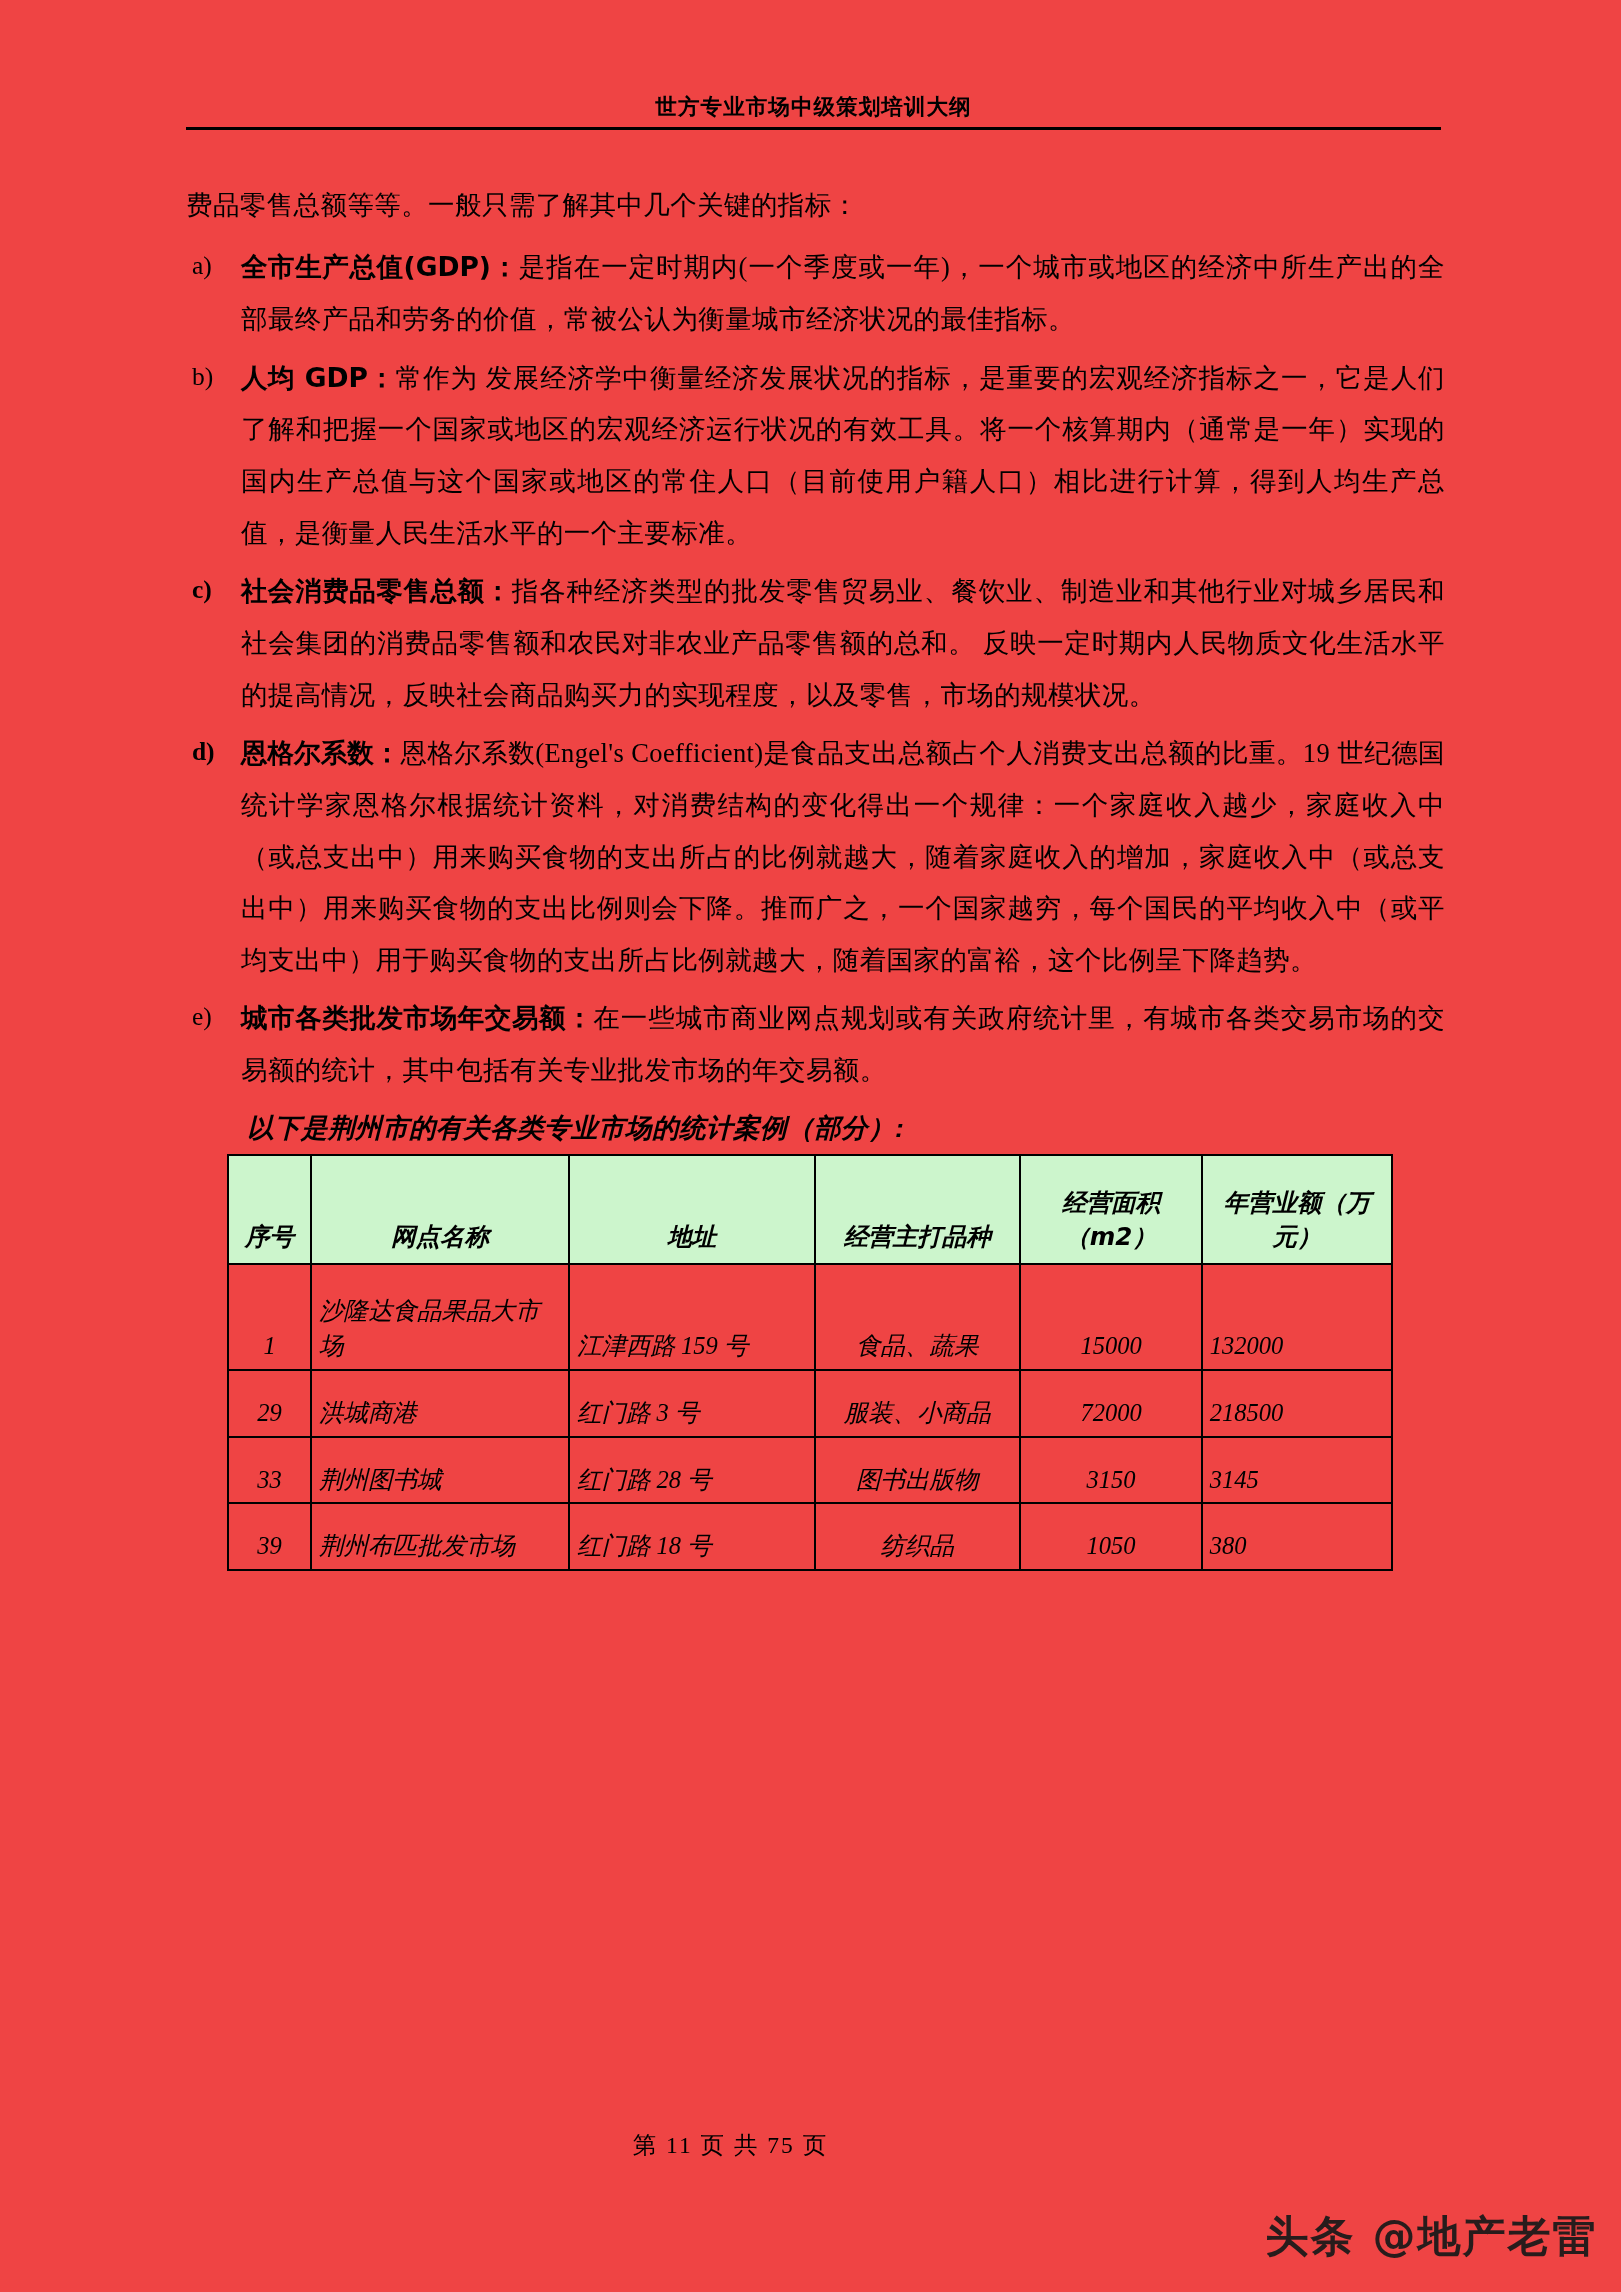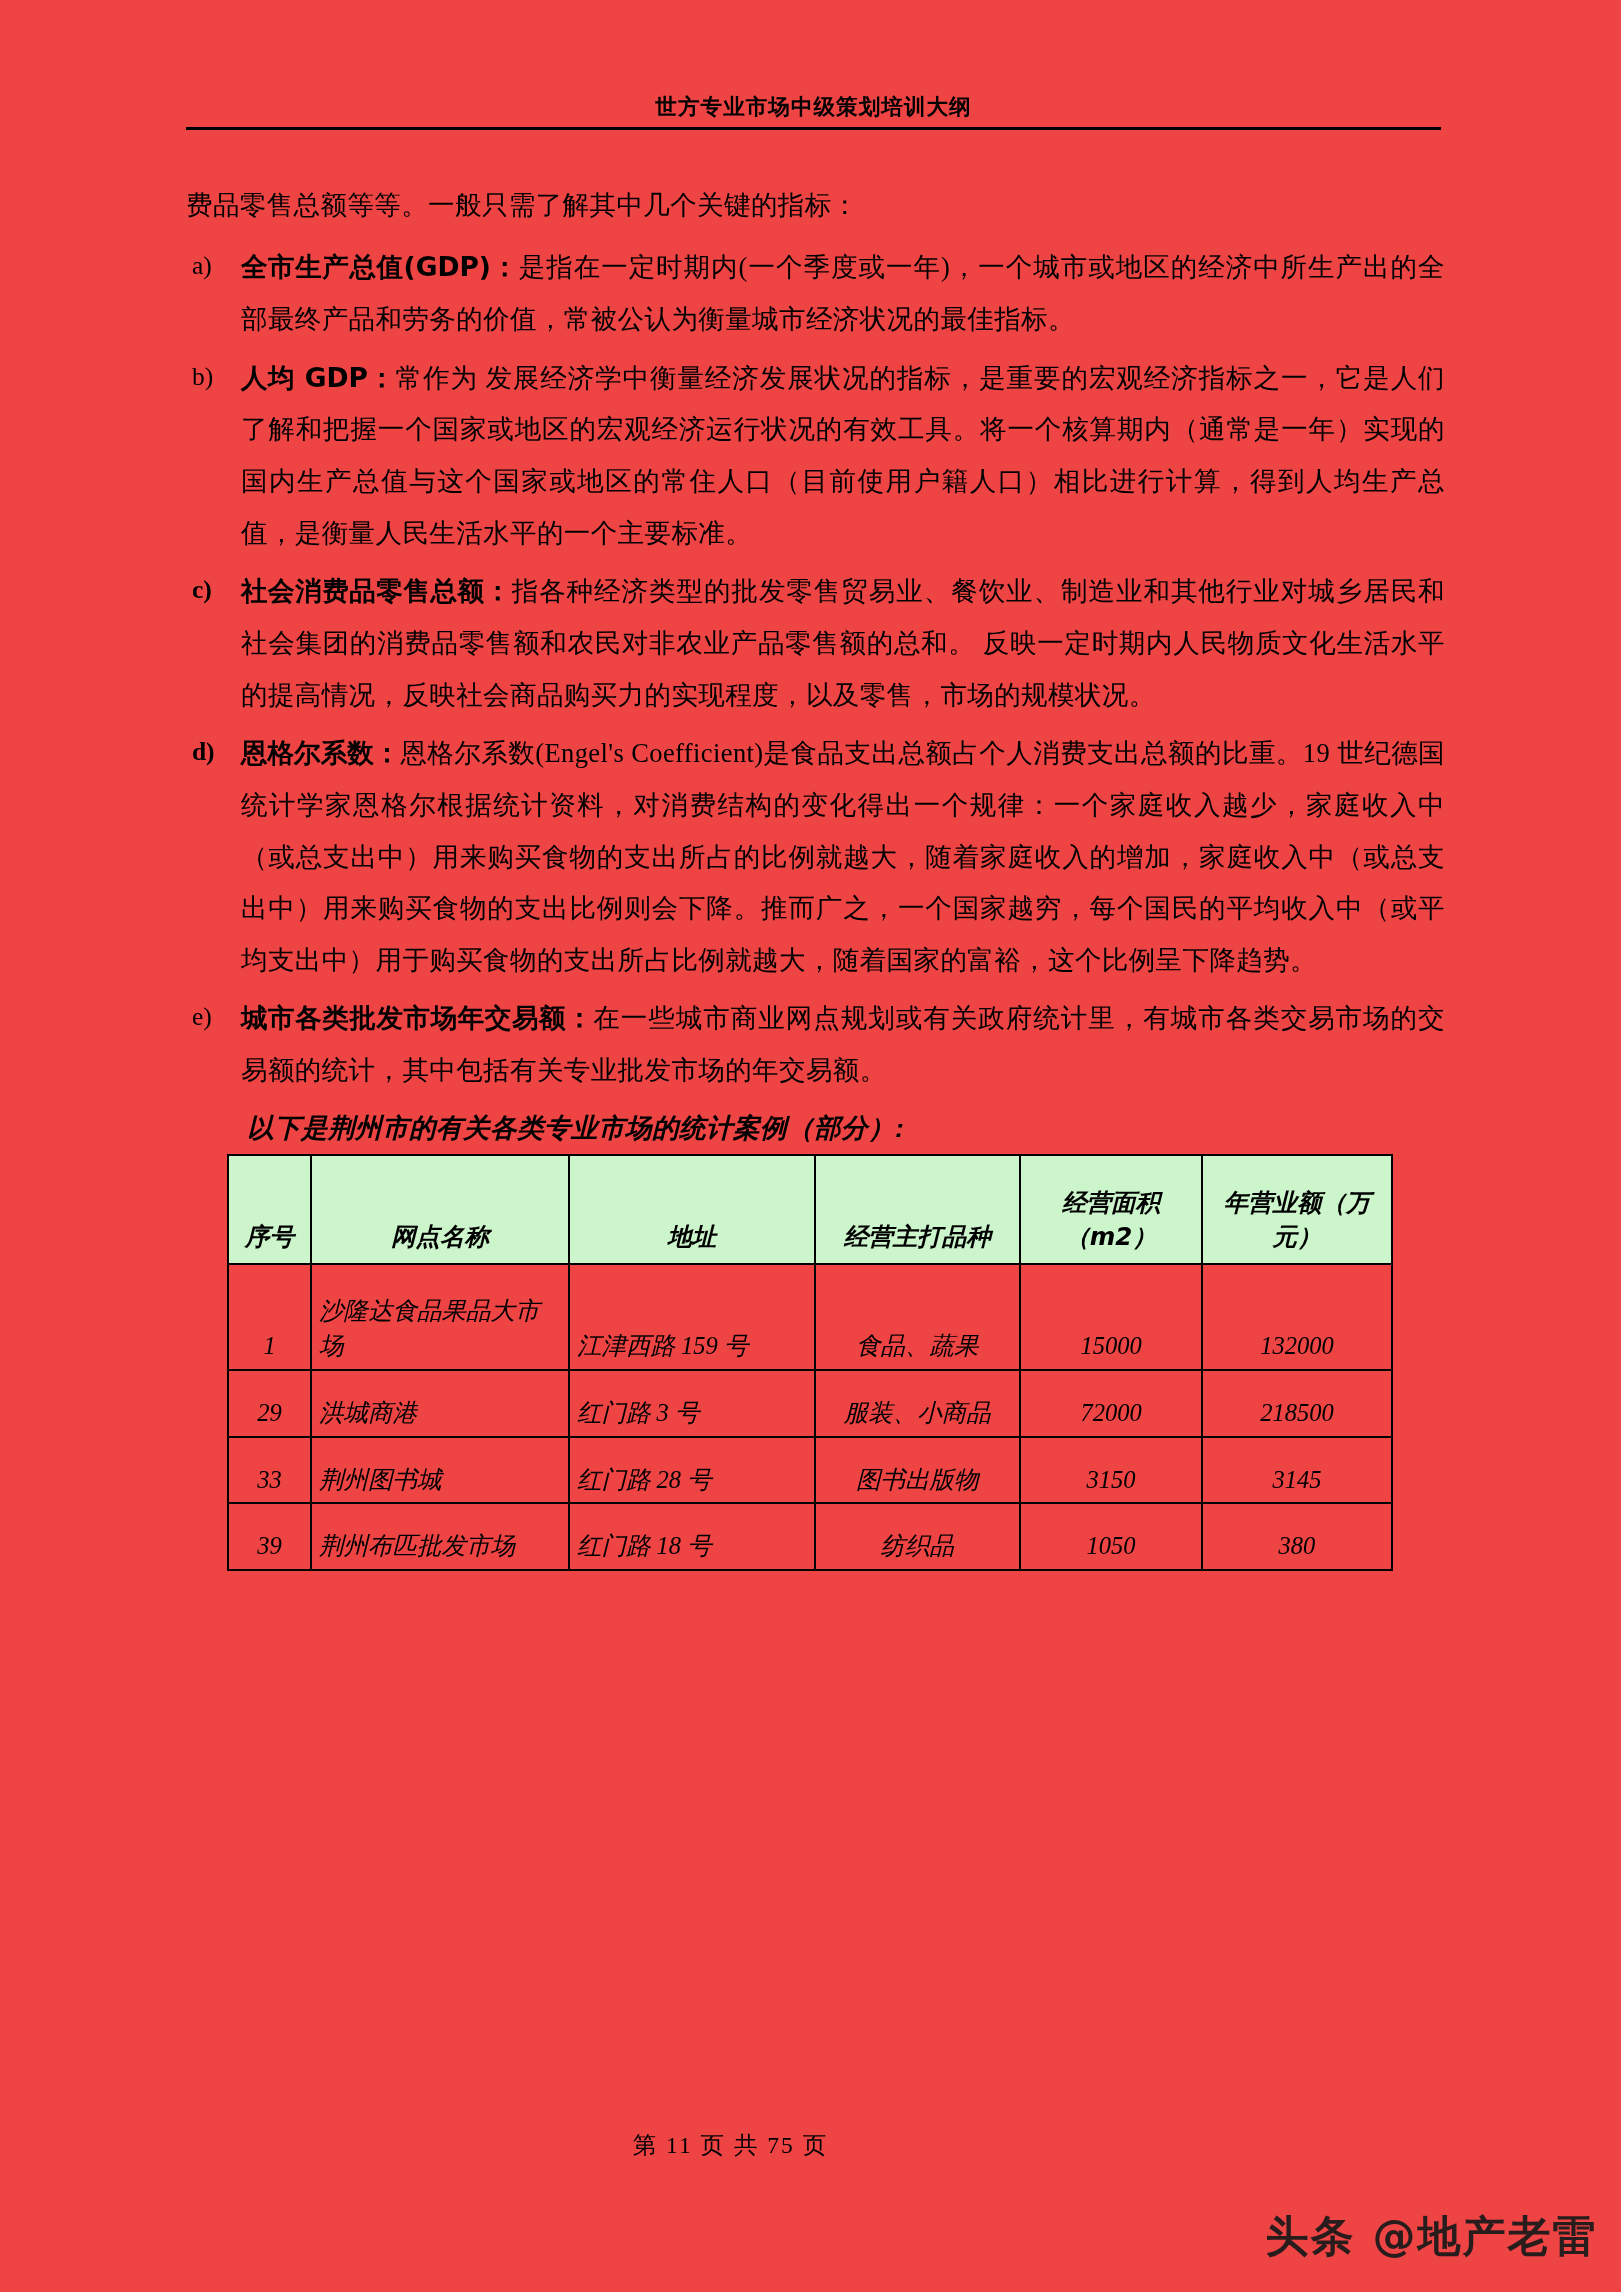--- a/index.html
+++ b/index.html
@@ -130,21 +130,21 @@
     padding-bottom: 7.8px;
     font-size: 24.5px;
   }
   .stat-table tbody td { height: 55px; }
   .stat-table tbody tr.tall td { height: 94px; }
   .c-num   { text-align: center; width: 65px; }
   .c-name  { text-align: left;   width: 235px; }
   .c-addr  { text-align: left;   width: 223px; }
   .c-prod  { text-align: center; width: 184px; margin-top: 16px; }
   .c-area  { text-align: center; width: 161px; }
-  .c-rev   { text-align: center; width: 169px; }
+  .c-rev   { text-align: left; width: 169px; }
 
   .stat-table thead th.c-name,
   .stat-table thead th.c-addr { text-align: center; }
 
   
   .footer {
     position: absolute;
     left: 0;
     top: 2129px;
     width: 1461px;

